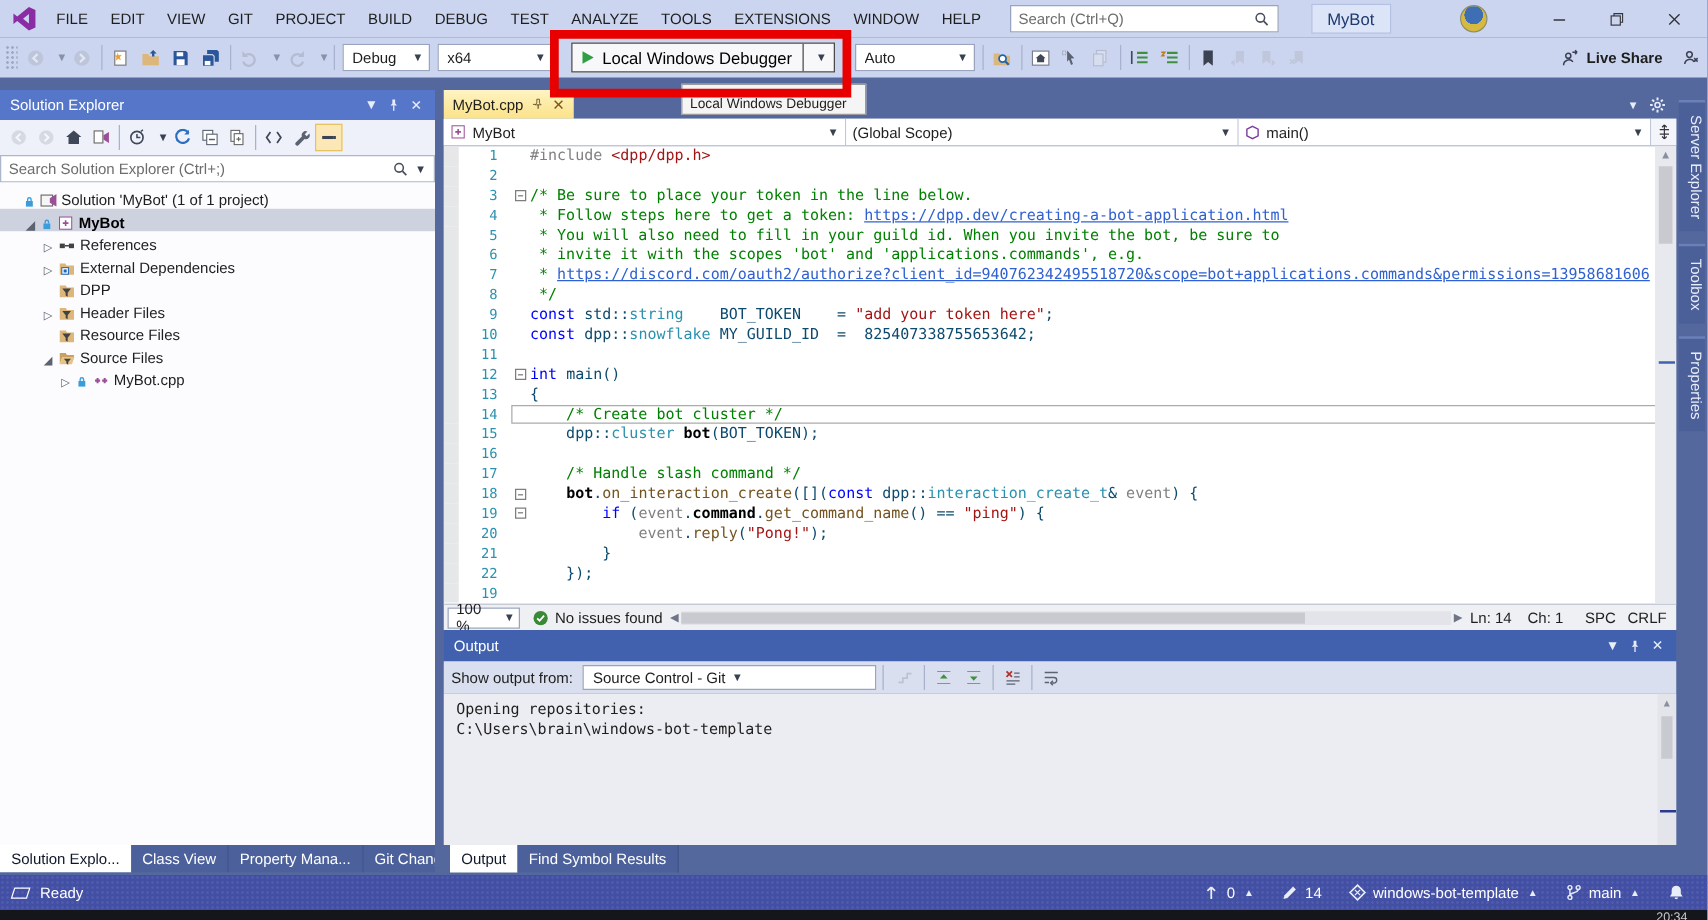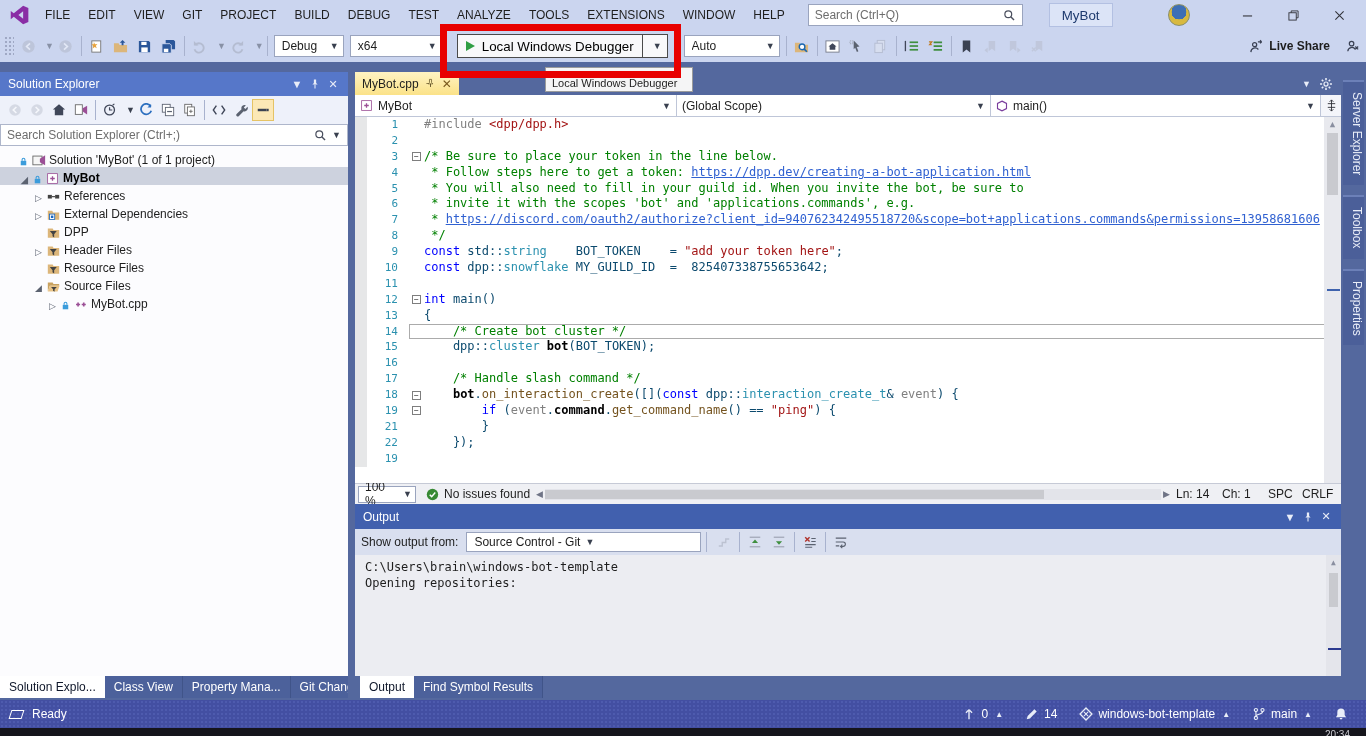--- a/index.html
+++ b/index.html
@@ -772,20 +772,28 @@
               <span class="lnum">19</span>
               <div class="rowbody">
                 <span class="fmargin">
                   <span class="foldbox">−</span>
                 </span>
                 <span class="ctext"><span class="pln">        </span><span class="kw">if</span><span class="pln"> (</span><span class="par">event</span><span class="pln">.</span><span class="bld">command</span><span class="pln">.</span><span class="mem">get_command_name</span><span class="pln">() == </span><span class="str">"ping"</span><span class="pln">) {</span></span>
               </div>
             </div>
             <div class="crow">
               <span class="lmargin"></span>
+              <span class="lnum">20</span>
+              <div class="rowbody">
+                <span class="fmargin"></span>
+                <span class="ctext"><span class="pln">            </span><span class="par">event</span><span class="pln">.</span><span class="mem">reply</span><span class="pln">(</span><span class="str">"Pong!"</span><span class="pln">);</span></span>
+              </div>
+            </div>
+            <div class="crow">
+              <span class="lmargin"></span>
               <span class="lnum">21</span>
               <div class="rowbody">
                 <span class="fmargin"></span>
                 <span class="ctext"><span class="pln">        }</span></span>
               </div>
             </div>
             <div class="crow">
               <span class="lmargin"></span>
               <span class="lnum">22</span>
               <div class="rowbody">
@@ -883,22 +891,22 @@
             <span class="tbi icon">
               <svg viewBox="0 0 16 16" width="14" height="14">
                 <path d="M2 3.5 h12 M2 8 h8.5 a2.5 2.5 0 1 1 0 5 H8 M2 12.5 h4" fill="none" stroke="#5B6270" stroke-width="1.3"></path>
                 <path d="M9.5 11 L7.5 13 l2 2" fill="none" stroke="#5B6270" stroke-width="1.3"></path>
               </svg>
             </span>
           </span>
       </div>
       <div class="outbody">
         <div id="output-lines">
+            <div>Opening repositories:</div>
             <div>C:\Users\brain\windows-bot-template</div>
-            <div>Opening repositories:</div>
           </div>
         <div class="outscroll">
           <span class="arr" style="color:#8A8FA0;font-size:8px;">▲</span>
           <span class="outthumb"></span>
         </div>
         <div class="outmark"></div>
       </div>
     </section>
 
     <aside class="rstrip" id="right-strip">

